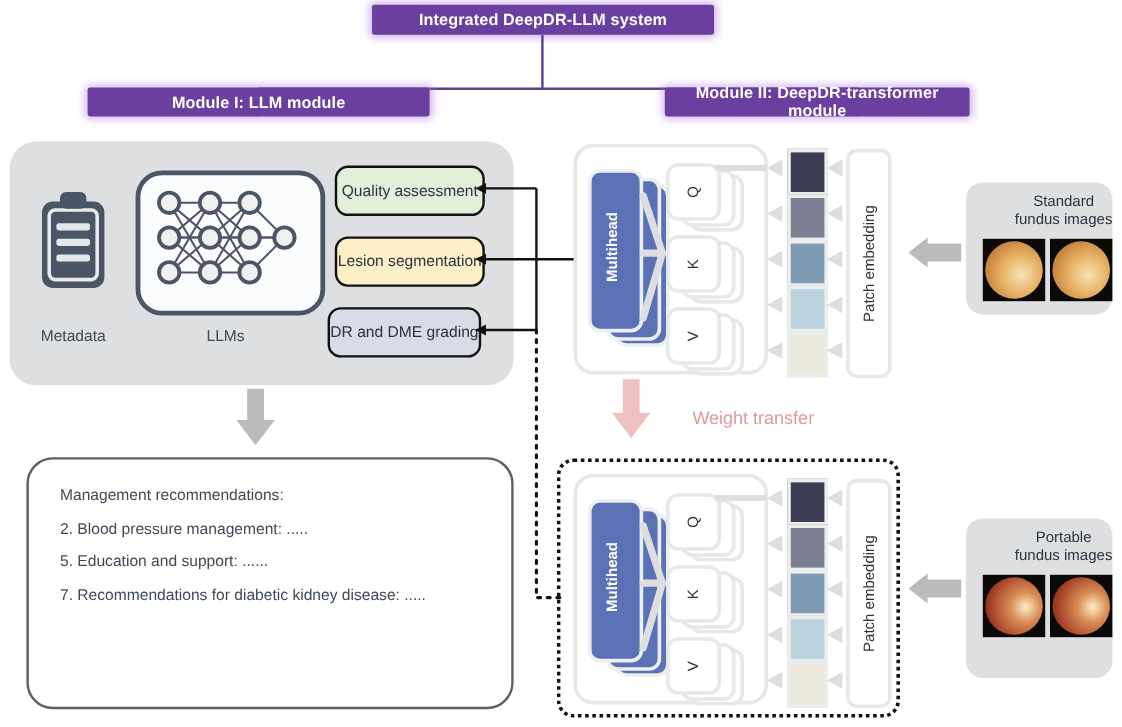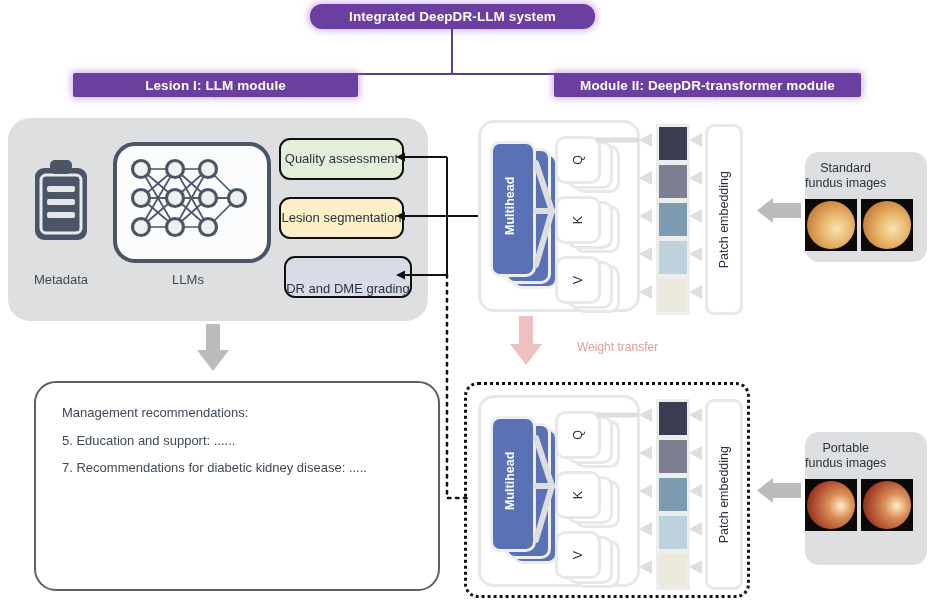--- a/index.html
+++ b/index.html
@@ -28,21 +28,21 @@
     display:flex;align-items:center;justify-content:center;
     text-align:center;font-size:13px;line-height:1.18;color:#2b3340;
   }
   .task-green{background:#e2efd9;}
   .task-yellow{background:#fdf0c9;}
   .task-blue{background:#d8dce6;}
 
   
   .reccard{
     border:2px solid #5a6068;border-radius:22px;background:#fff;
-    padding:22px 26px 0 26px;box-sizing:border-box;margin-left:12px;
+    padding:22px 26px 0 26px;box-sizing:border-box;
   }
   .recline{font-size:13px;color:#3f4a56;margin-bottom:12.5px;white-space:nowrap;}
   .tfshell{border:3px solid #e6e7e8;border-radius:16px;background:#fff;}
   .mh{
     position:absolute;background:#5a71b5;border:3px solid #edeef0;border-radius:10px;
   }
   .mhlabel{
     position:absolute;color:#fff;font-size:12.5px;font-weight:600;
     writing-mode:vertical-rl;transform:rotate(180deg);
     display:flex;align-items:center;justify-content:center;
@@ -55,52 +55,52 @@
   .patch{position:absolute;background:#fff;border:3px solid #eceded;}
   .pe{
     position:absolute;background:#fff;border:3px solid #e7e8ea;border-radius:9px;
     display:flex;align-items:center;justify-content:center;
   }
   .pelabel{writing-mode:vertical-rl;transform:rotate(180deg);font-size:12.5px;color:#2b3340;}
   .dotframe{border:3px dotted #111;border-radius:14px;}
 
   
   .fundcard{background:#dedfe0;border-radius:14px;
-     display:flex;flex-direction:column;align-items:flex-start;}
+     display:flex;flex-direction:column;align-items:flex-end;}
   .fundtitle{font-size:12.5px;text-align:center;line-height:1.22;color:#2b3340;margin-top:9px;}
   .fundimgs{display:flex;gap:4px;margin-top:7px;}
   .eye{width:52px;height:52px;background:#0b0a09;position:relative;overflow:hidden;}
   .eye i{position:absolute;left:2px;top:2px;width:48px;height:48px;border-radius:50%;display:block;}
   .eye-std i{background:radial-gradient(circle at 62% 58%,#f6e3b4 0%,#e8b468 38%,#c8843c 72%,#96561f 100%);}
   .eye-prt i{background:radial-gradient(circle at 70% 52%,#ffeec6 0%,#d98d56 30%,#a8442a 68%,#59150c 100%);}
 
-  .wt{color:#e09a9a;font-size:12px;}
+  .wt{color:#e09a9a;font-size:15px;}
   svg{overflow:visible;}
 </style>
 </head>
 <body>
 
-<div class="abs purplebar" style="left:310px;top:4px;width:285px;height:25px;border-radius:12px;">
+<div class="abs purplebar" style="left:310px;top:4px;width:285px;height:25px;border-radius:2px;">
   <span>Integrated DeepDR-LLM system</span>
 </div>
 
 <svg class="abs" style="left:0;top:28px;width:935px;height:50px;">
   <path d="M452,1 L452,46" stroke="#5b3d8e" stroke-width="2" fill="none"></path>
   <path d="M215,46 L715,46" stroke="#5b3d8e" stroke-width="2" fill="none"></path>
   <path d="M215,46 L215,62" stroke="#5b3d8e" stroke-width="2" fill="none"></path>
   <path d="M715,46 L715,62" stroke="#5b3d8e" stroke-width="2" fill="none"></path>
   <path d="M215,70 l-4.5,-9 l9,0 z" fill="#5b3d8e"></path>
   <path d="M715,70 l-4.5,-9 l9,0 z" fill="#5b3d8e"></path>
 </svg>
 
 <div class="abs purplebar" style="left:73px;top:73px;width:285px;height:24px;border-radius:2px;">
-  <span>Lesion I: LLM module</span>
-</div>
-
-<div class="abs purplebar" style="left:554px;top:73px;width:307px;height:24px;border-radius:2px;">
+  <span>Module I: LLM module</span>
+</div>
+
+<div class="abs purplebar" style="left:554px;top:73px;width:254px;height:24px;border-radius:2px;">
   <span>Module II: DeepDR-transformer module</span>
 </div>
 
 <div class="abs llmpanel" style="left:8px;top:118px;width:420px;height:203px;"></div>
 
 <svg class="abs" style="left:30px;top:158px;width:62px;height:86px;" viewBox="0 0 62 86">
   <rect x="5" y="10" width="52" height="72" rx="9" fill="#4a5666"></rect>
   <rect x="11" y="17" width="40" height="58" rx="5" fill="#4a5666" stroke="#e8eaec" stroke-width="3"></rect>
   <rect x="20" y="2" width="22" height="14" rx="5" fill="#4a5666"></rect>
   <rect x="17" y="28" width="28" height="6" rx="2" fill="#e3e7ea"></rect>
@@ -149,21 +149,21 @@
   </g>
 </svg>
 <div class="abs metalabel" style="left:143px;top:272px;width:90px;">LLMs</div>
 
 <div class="abs taskbox task-green" style="left:279px;top:138px;width:121px;height:38px;">
   <span>Quality assessment</span>
 </div>
 <div class="abs taskbox task-yellow" style="left:279px;top:197px;width:121px;height:38px;align-items:center;">
   <span>Lesion segmentation</span>
 </div>
-<div class="abs taskbox task-blue" style="left:284px;top:256px;width:124px;height:38px;align-items:flex-end;">
+<div class="abs taskbox task-blue" style="left:273px;top:256px;width:124px;height:38px;">
   <span>DR and DME grading</span>
 </div>
 
 <svg class="abs" style="left:390px;top:130px;width:120px;height:380px;">
   <g stroke="#111" stroke-width="2" fill="none">
     <path d="M57,27 L57,145"></path>
     <path d="M12,27 L57,27"></path>
     <path d="M12,145 L57,145"></path>
     <path d="M12,86 L98,86"></path>
   </g>
@@ -172,20 +172,21 @@
   <path d="M6,145 l9,-4.5 l0,9 z" fill="#111"></path>
   <path d="M57,145 L57,368 L80,368" stroke="#111" stroke-width="2.6" fill="none" stroke-dasharray="2.5 5.5" stroke-linecap="round"></path>
 </svg>
 
 <svg class="abs" style="left:196px;top:324px;width:34px;height:48px;">
   <path d="M10,0 L24,0 L24,26 L33,26 L17,47 L1,26 L10,26 Z" fill="#b9bbbd"></path>
 </svg>
 
 <div class="abs reccard" style="left:22px;top:381px;width:406px;height:210px;">
   <div class="recline">Management recommendations:</div>
+  <div class="recline">2. Blood pressure management: .....</div>
   <div class="recline">5. Education and support:  ......</div>
   <div class="recline">7. Recommendations for diabetic kidney disease: .....</div>
 </div>
 
 <div class="abs" style="left:466px;top:115px;width:290px;height:196px;">
 
   <div class="abs tfshell" style="left:12px;top:5px;width:156px;height:186px;"></div>
 
   <div class="mh" style="left:46px;top:38px;width:40px;height:130px;"></div>
   <div class="mh" style="left:39px;top:33px;width:40px;height:130px;"></div>

